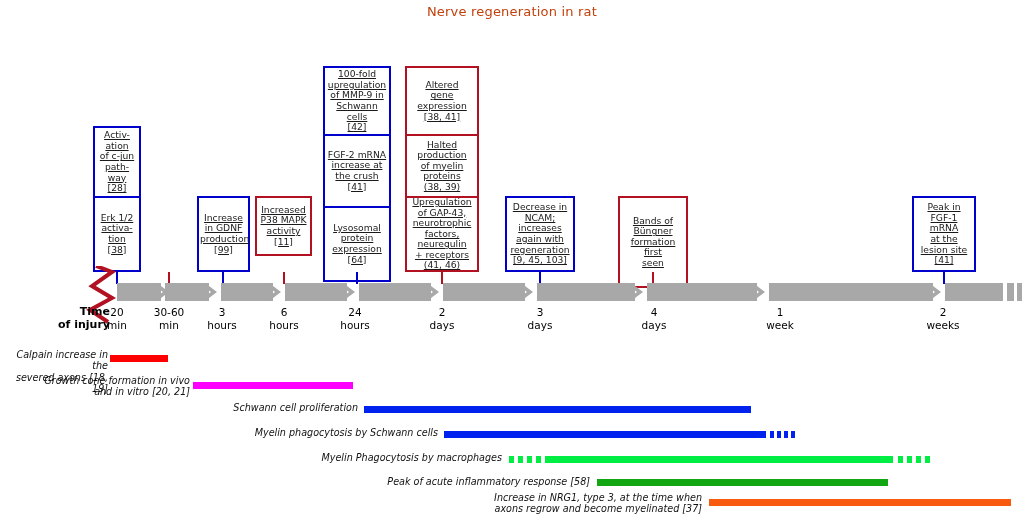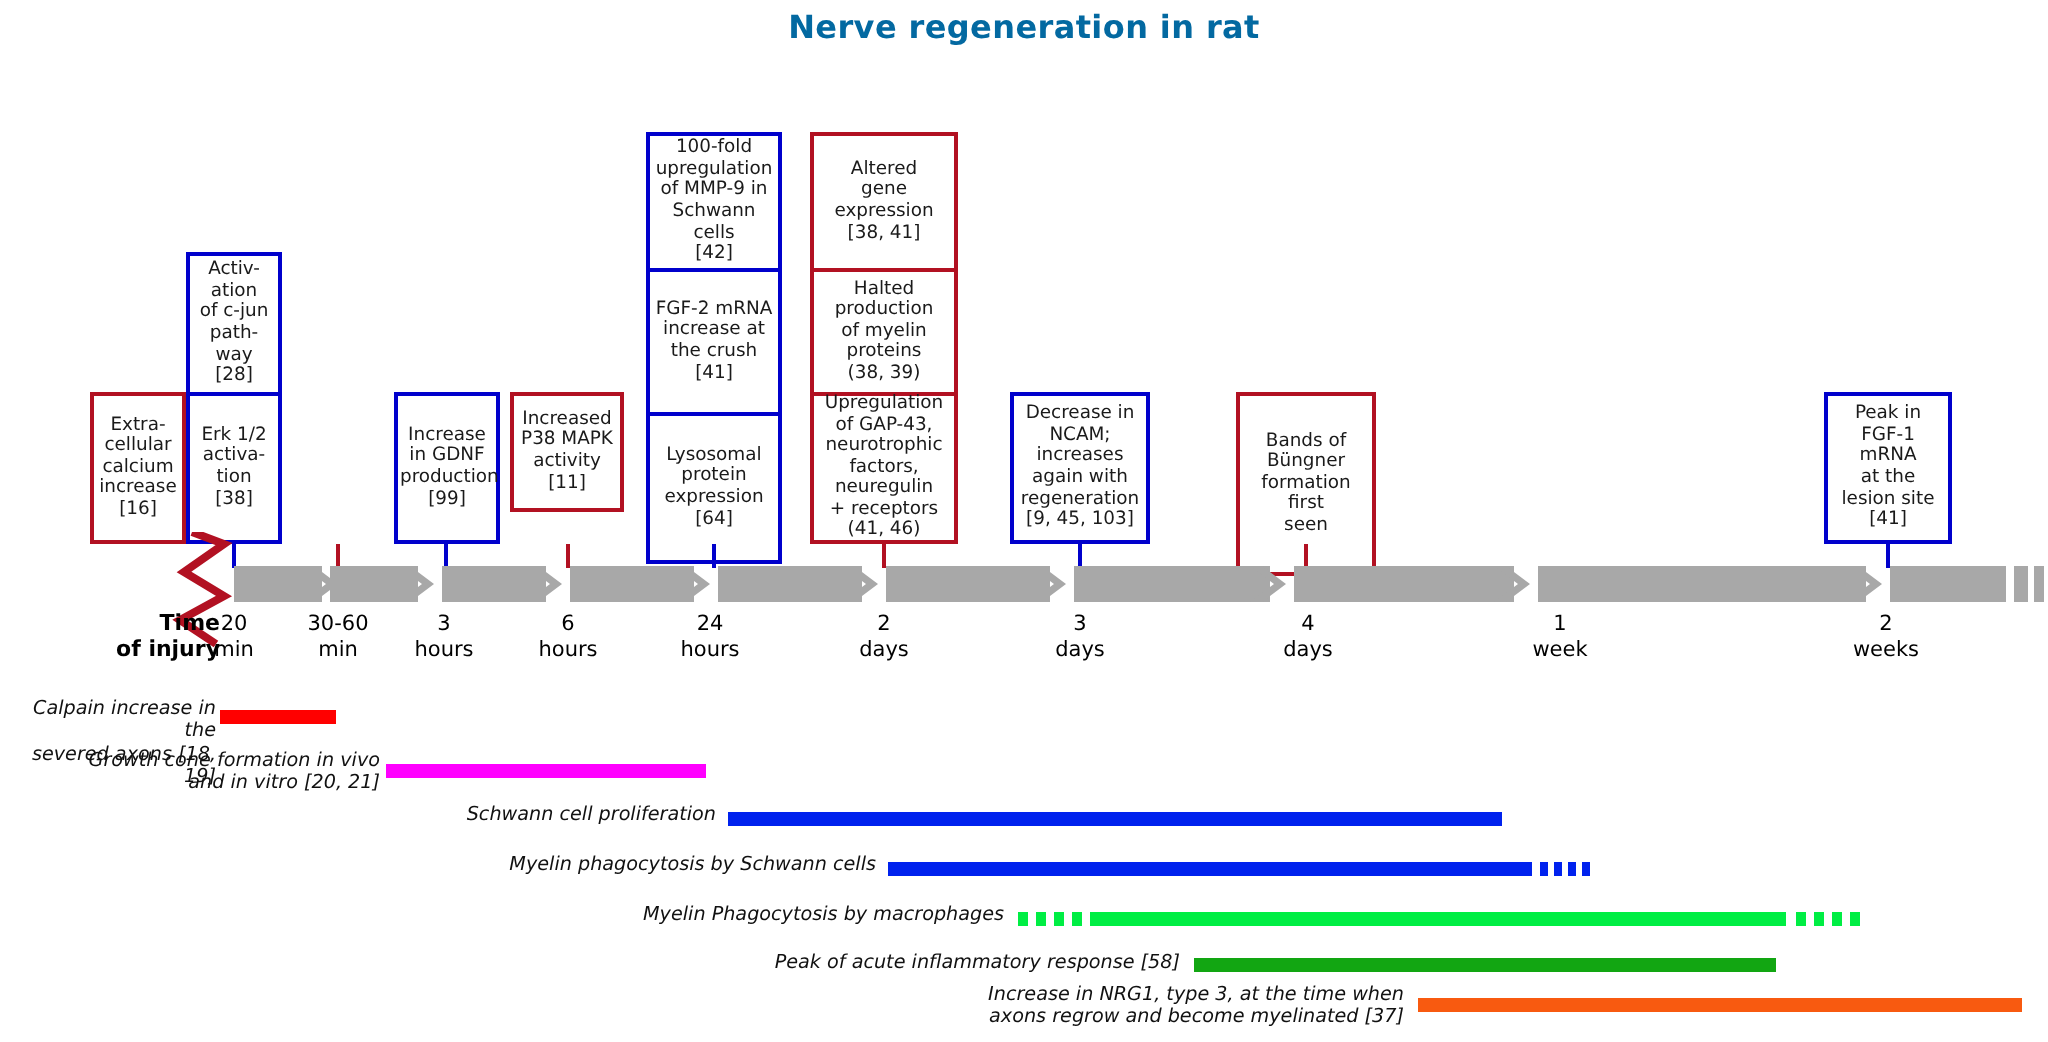--- a/index.html
+++ b/index.html
@@ -6,33 +6,33 @@
   body{
     width:1024px;height:521px;background:#ffffff;
     font-family:"DejaVu Sans","Liberation Sans",sans-serif;
     position:relative;overflow:hidden;
   }
   #stage{position:absolute;left:0;top:0;width:1024px;height:521px;}
 
   
   .title{
     position:absolute;left:0;top:4px;width:1024px;text-align:center;
-    font-size:16px;font-weight:bold;color:#0369a1;letter-spacing:.2px;
+    font-size:13px;font-weight:normal;color:#c2410c;letter-spacing:.2px;
   }
 
   
   .col{position:absolute;}
   .ebox{
     box-sizing:border-box;width:100%;
     background:#fff;text-align:center;
     font-size:9.2px;line-height:10.6px;color:#1a1a1a;
     display:flex;align-items:center;justify-content:center;
     padding:2px 1px;
   }
-  .ebox span{display:block;width:100%;white-space:pre-line;}
+  .ebox span{display:block;width:100%;white-space:pre-line;text-decoration:underline;}
   .red   {border:2px solid #b21122;}
   .blue  {border:2px solid #0000cc;}
   .red.stacked-next  {border-bottom:none;}
   .blue.stacked-next {border-bottom:none;}
 
   
   .stem{position:absolute;width:2px;}
   .stem.r{background:#b21122;}
   .stem.b{background:#0000cc;}
 
@@ -71,29 +71,20 @@
 [28]</span>
     </div>
     <div class="ebox blue" style="height:76px;">
       <span style="white-space: pre-line;">Erk 1/2
 activa-
 tion
 [38]</span>
     </div>
   </div>
 
-  <div class="col" style="left:45px;top:196px;width:48px;">
-    <div class="ebox red" style="height:76px;">
-      <span style="white-space: pre-line;">Extra-
-cellular
-calcium
-increase
-[16]</span>
-    </div>
-  </div>
 
 
   <div class="col" style="left:197px;top:196px;width:53px;">
     <div class="ebox blue" style="height:76px;">
       <span style="white-space: pre-line;">Increase
 in GDNF
 production
 [99]</span>
     </div>
   </div>

